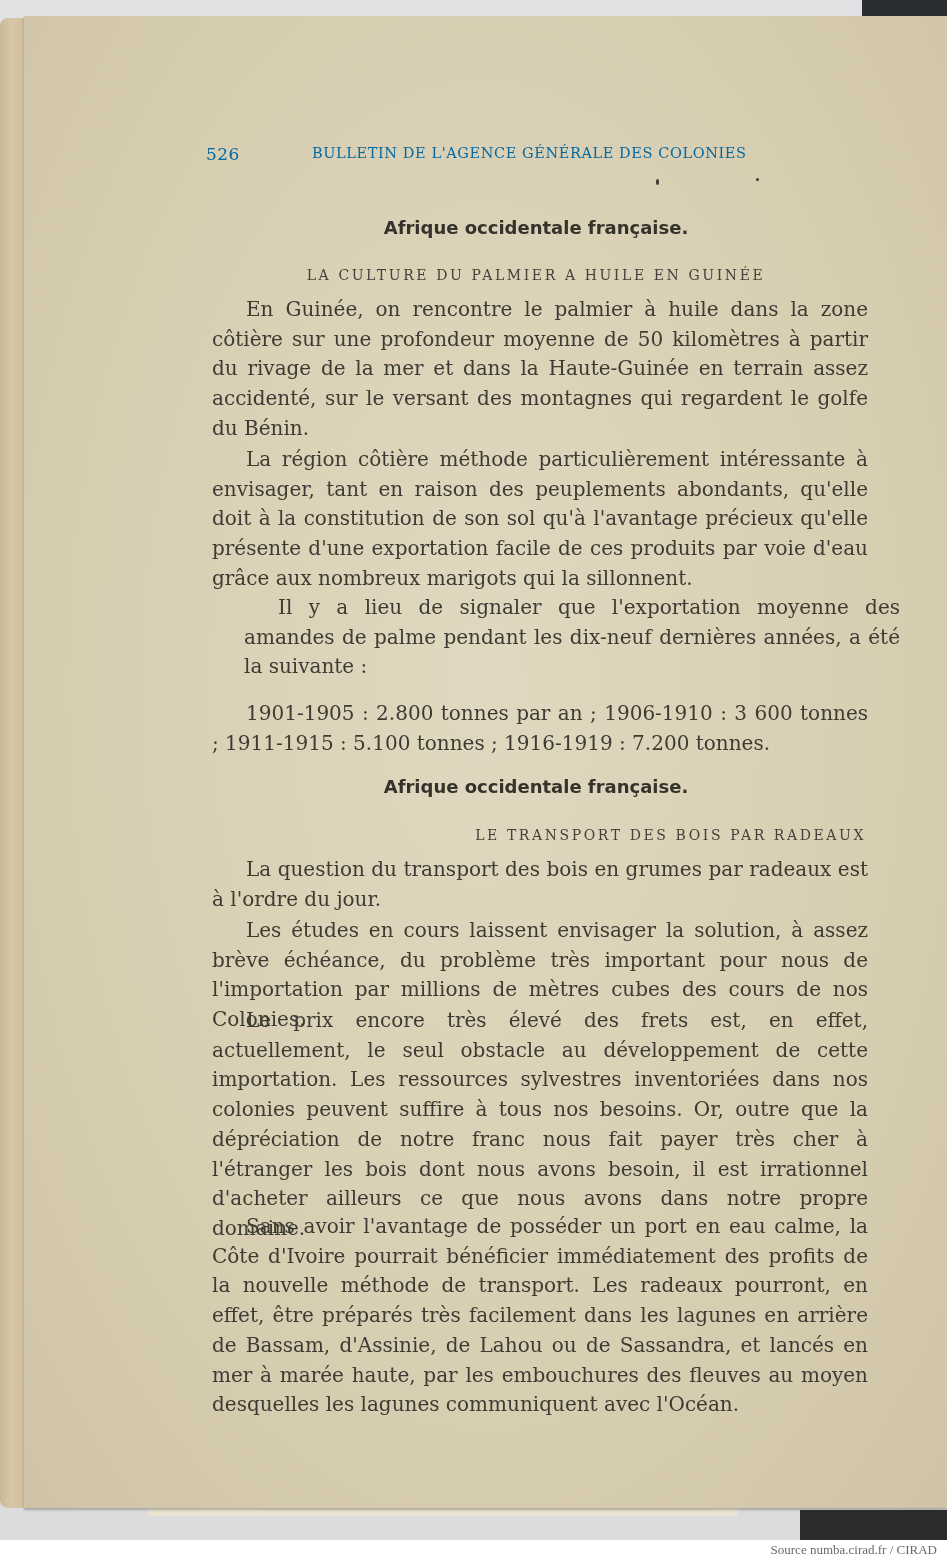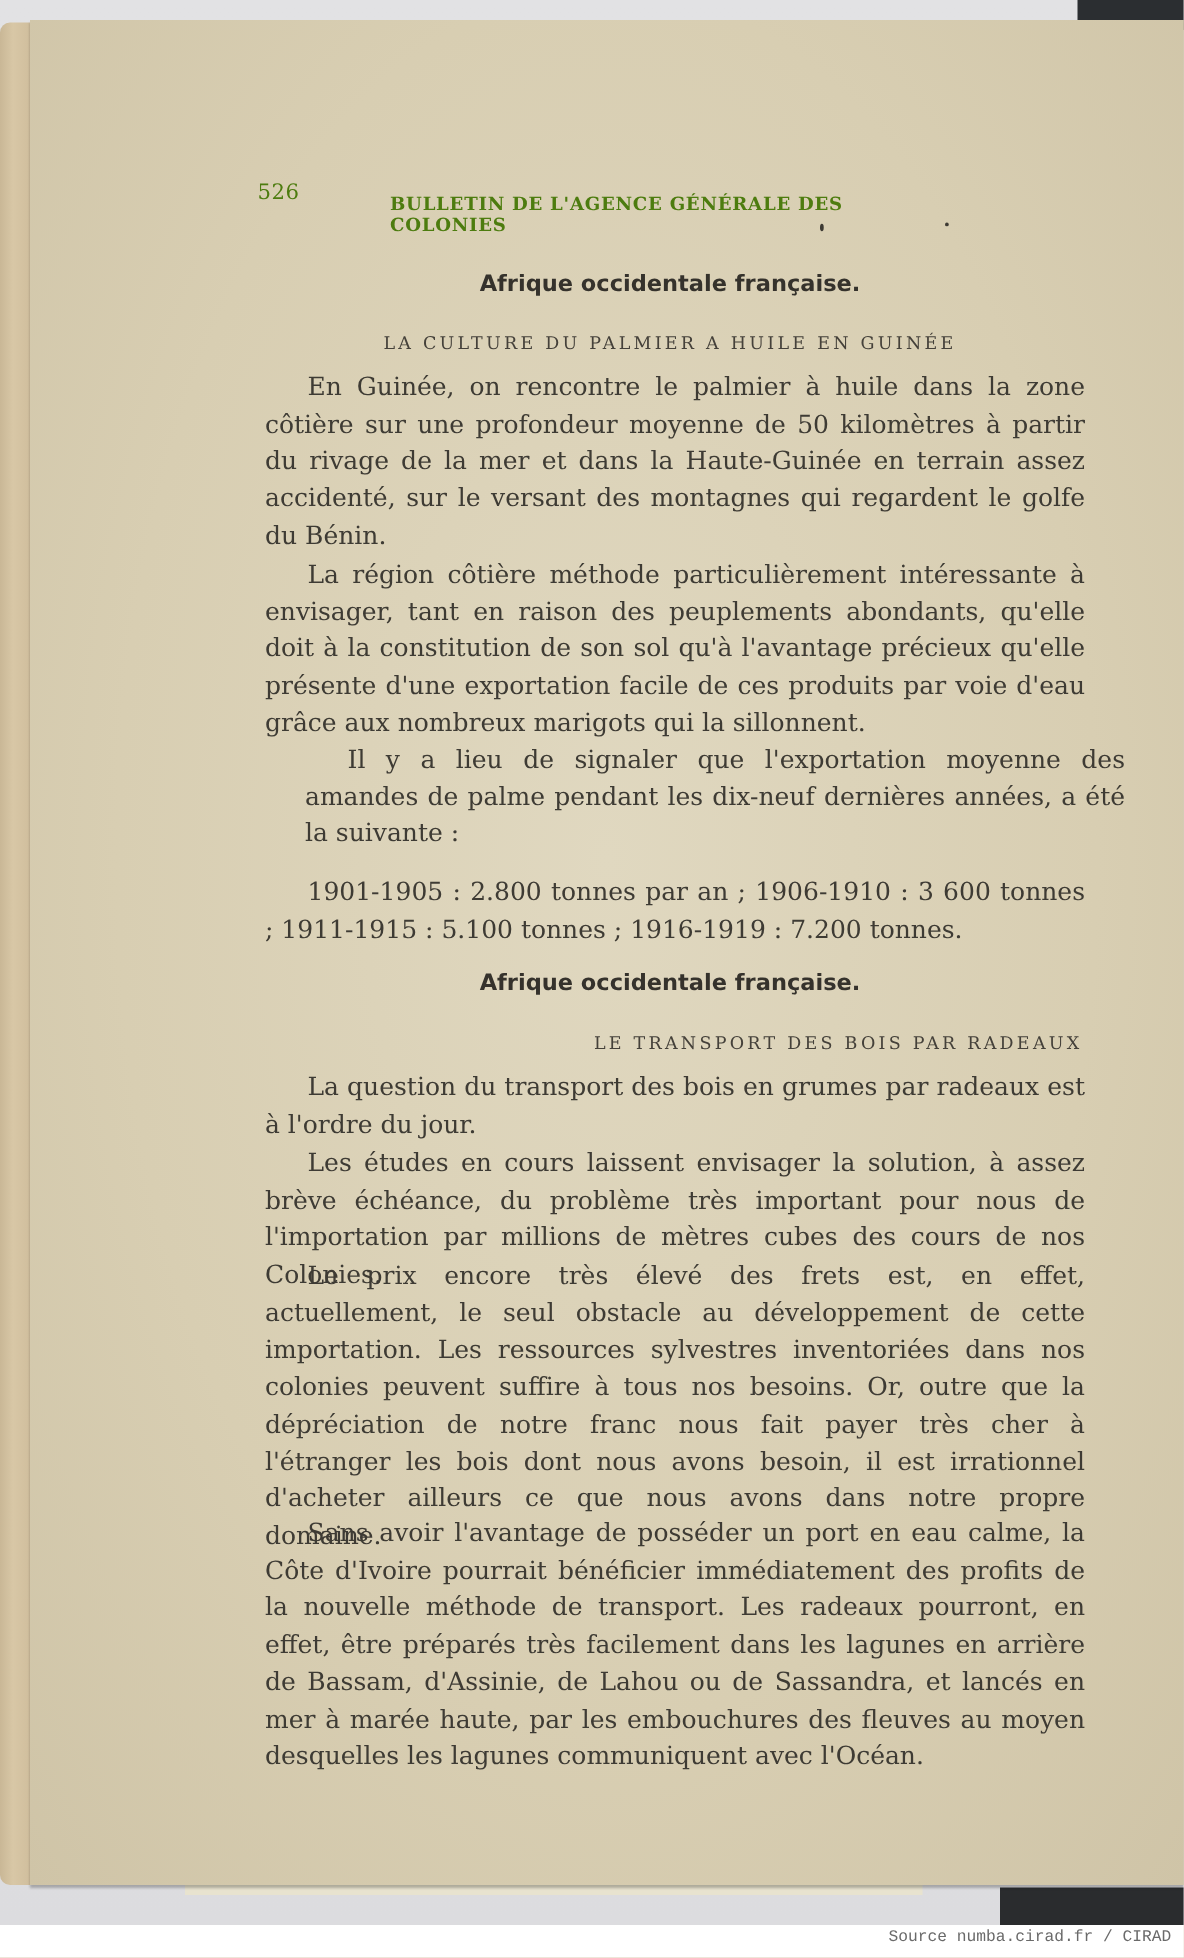--- a/index.html
+++ b/index.html
@@ -23,45 +23,45 @@
     position:absolute; left:148px; top:1507px; width:590px; height:9px;
     background:#e8e3cf;
   }
   .page {
     position:absolute; left:24px; top:16px; width:923px; height:1492px;
     background:#d9cfb4;
     background-image:
       radial-gradient(ellipse at 50% 45%, #e0d8c0 0%, #d8ceb2 60%, #cfc4a7 100%);
     box-shadow: 0 2px 2px rgba(0,0,0,0.25);
   }
-  .ink { color:#4d7c0f; }
+  .ink { color:#0369a1; }
   .running-head {
     position:absolute; top:144px; left:206px; width:560px; height:22px;
     font-size:15px; letter-spacing:0.4px;
   }
   .folio { position:absolute; left:0; top:0; font-size:17px; }
-  .head-title { position:absolute; left:106px; top:11px; font-size:14.5px; letter-spacing:0.6px;font-weight:bold; }
+  .head-title { position:absolute; left:106px; top:1px; font-size:14.5px; letter-spacing:0.6px; }
   .speck { position:absolute; background:#3d3a33; border-radius:50%; }
   .section-title {
     position:absolute; left:206px; width:660px; text-align:center;
     font-family:"DejaVu Sans", sans-serif; font-weight:bold; font-size:18px; color:#35322c;
   }
   .sub-title {
     position:absolute; left:206px; width:660px; text-align:center;
     font-size:14px; letter-spacing:2.6px; color:#45413a;
   }
   .para {
     position:absolute; left:212px; width:656px;
     font-size:20px; line-height:29.7px; text-align:justify;
     color:#3e3b34;
     text-indent:34px;
   }
   .footer {
     position:absolute; right:10px; top:1542px;
-    font-family:Liberation Mono, monospace; font-size:13px; color:#6a6a6a;
+    font-family:Liberation Serif, serif; font-size:13px; color:#6a6a6a;
   }
 </style>
 </head>
 <body>
 
 <div class="backdrop"></div>
 <div class="dark-corner-top"></div>
 <div class="dark-corner-bot"></div>
 <div class="page-stack"></div>
 <div class="page-under"></div>

